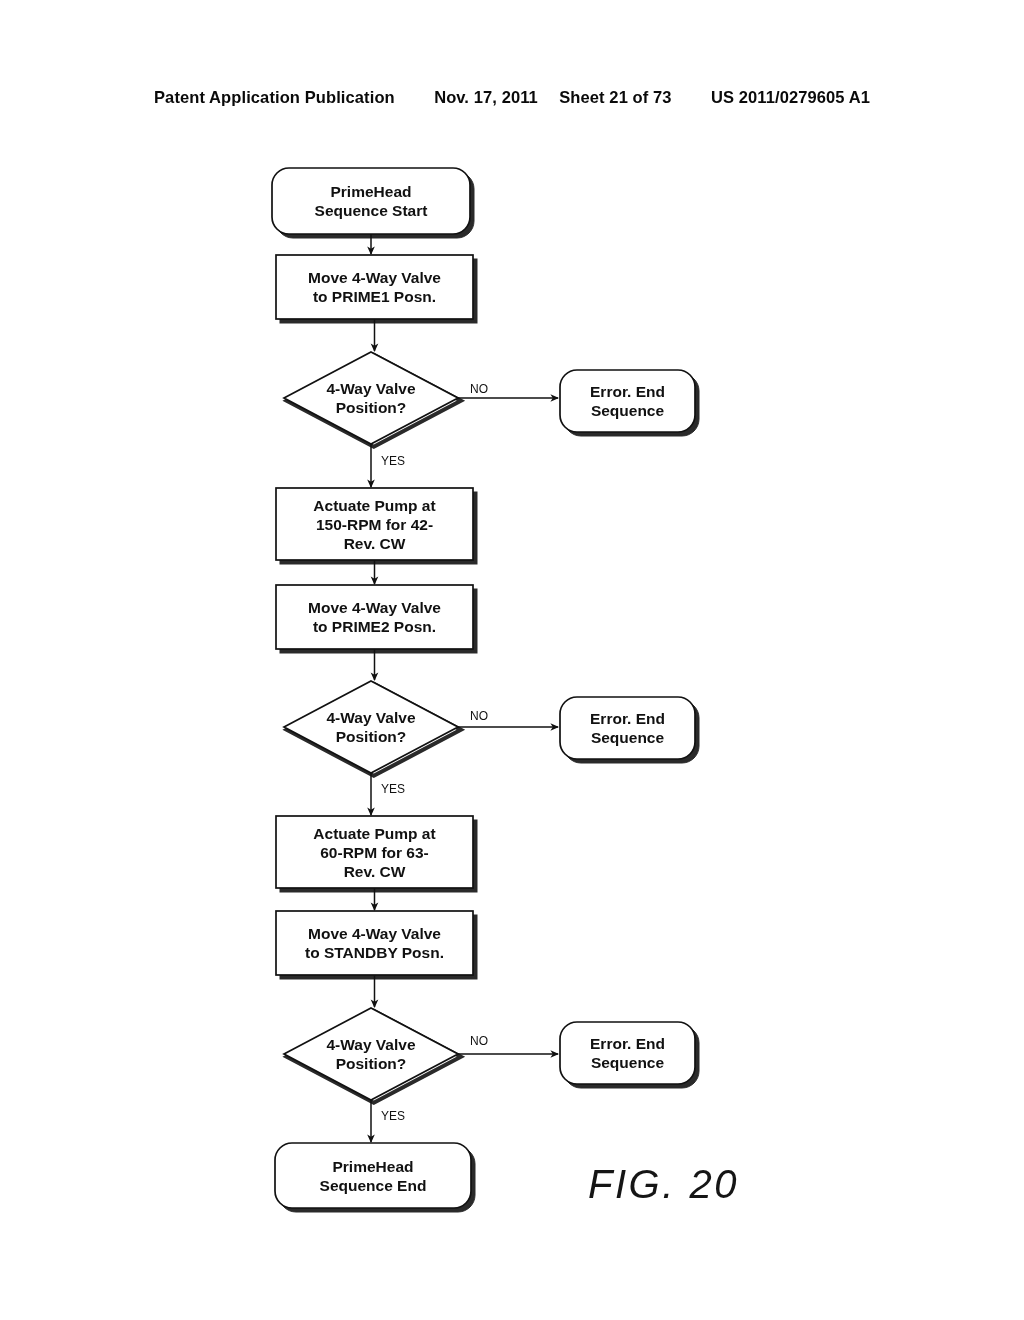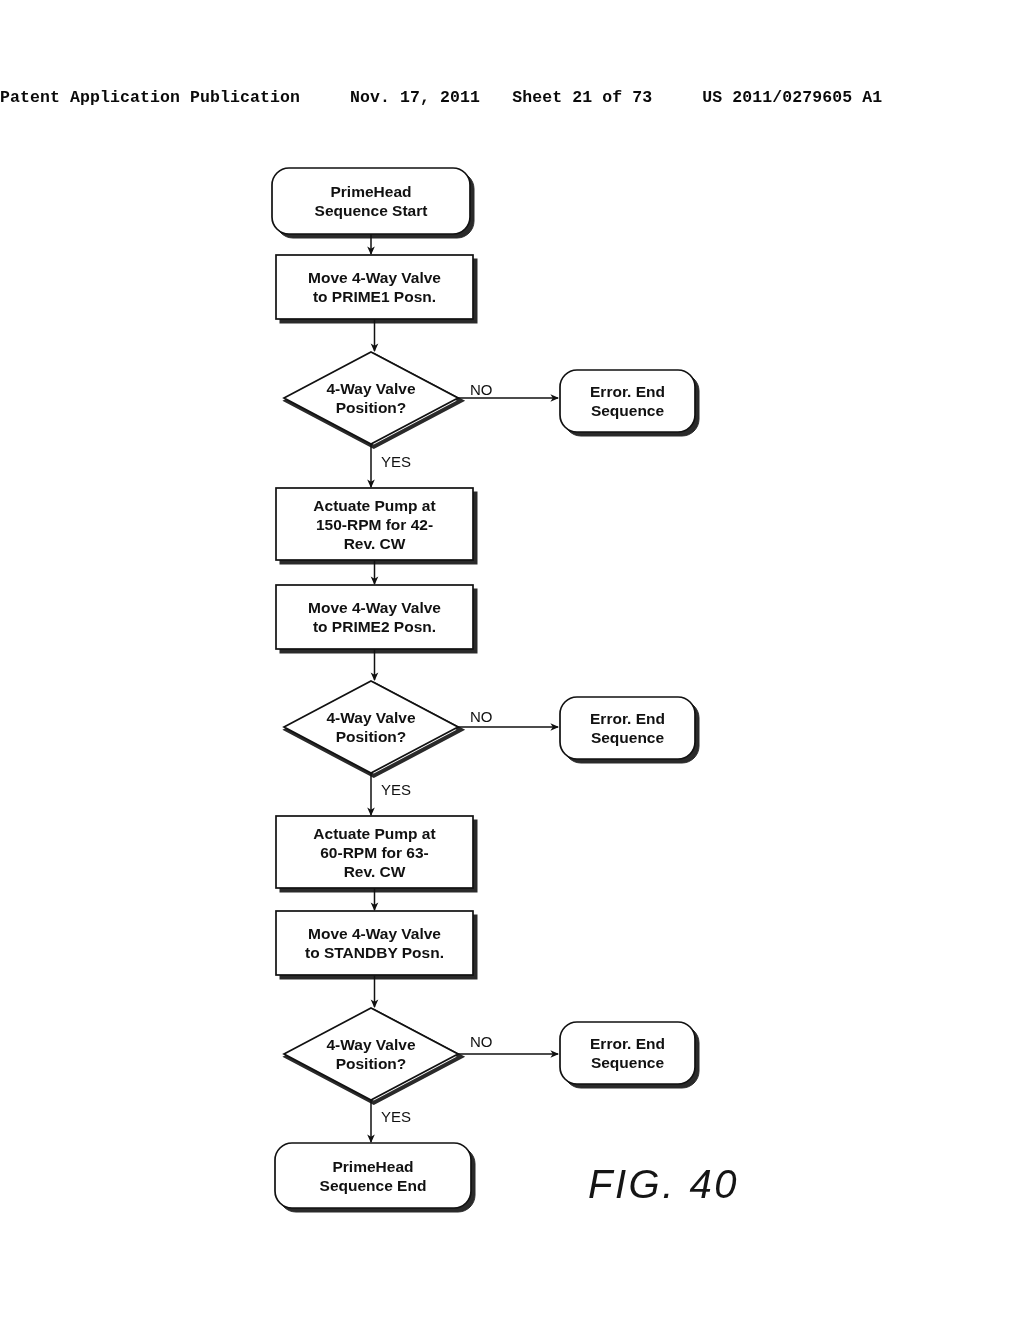--- a/index.html
+++ b/index.html
@@ -16,22 +16,22 @@
     color: #000000;
     overflow: hidden;
   }
 
   
   .page-header {
     position: absolute;
     left: 0;
     top: 88px;
     width: 1024px;
-    text-align: left;
-    font-family: Liberation Mono, monospace;
+    text-align: center;
+    font-family: Liberation Sans, sans-serif;
     font-weight: bold;
     font-size: 16.5px;
     letter-spacing: 0.1px;
     white-space: nowrap;
     color: #0a0a0a;
   }
   .page-header .hdr-seg { display: inline-block; }
   .hdr-gap-lg { display: inline-block; width: 30px; }
   .hdr-gap-sm { display: inline-block; width: 12px; }
 
@@ -63,21 +63,21 @@
     font-size: 15.5px;
     line-height: 19px;
     color: #111111;
     white-space: pre-line;
     pointer-events: none;
     font-weight: bold;
   }
   .edge-label {
     position: absolute;
     font-family: "Liberation Sans", sans-serif;
-    font-size: 15px;
+    font-size: 12px;
     line-height: 17px;
     color: #111111;
     white-space: nowrap;
     pointer-events: none;
   }
 
   .fig-caption {
     position: absolute;
     left: 588px;
     top: 1162px;
@@ -210,13 +210,13 @@
 Sequence End</div>
       <div class="edge-label" style="left: 470px; top: 381px;">NO</div>
       <div class="edge-label" style="left: 381px; top: 453px;">YES</div>
       <div class="edge-label" style="left: 470px; top: 708px;">NO</div>
       <div class="edge-label" style="left: 381px; top: 781px;">YES</div>
       <div class="edge-label" style="left: 470px; top: 1033px;">NO</div>
       <div class="edge-label" style="left: 381px; top: 1108px;">YES</div>
     </div>
 </div>
 
-<div class="fig-caption">FIG. 40</div>
+<div class="fig-caption">FIG. 20</div>
 
 </body></html>

